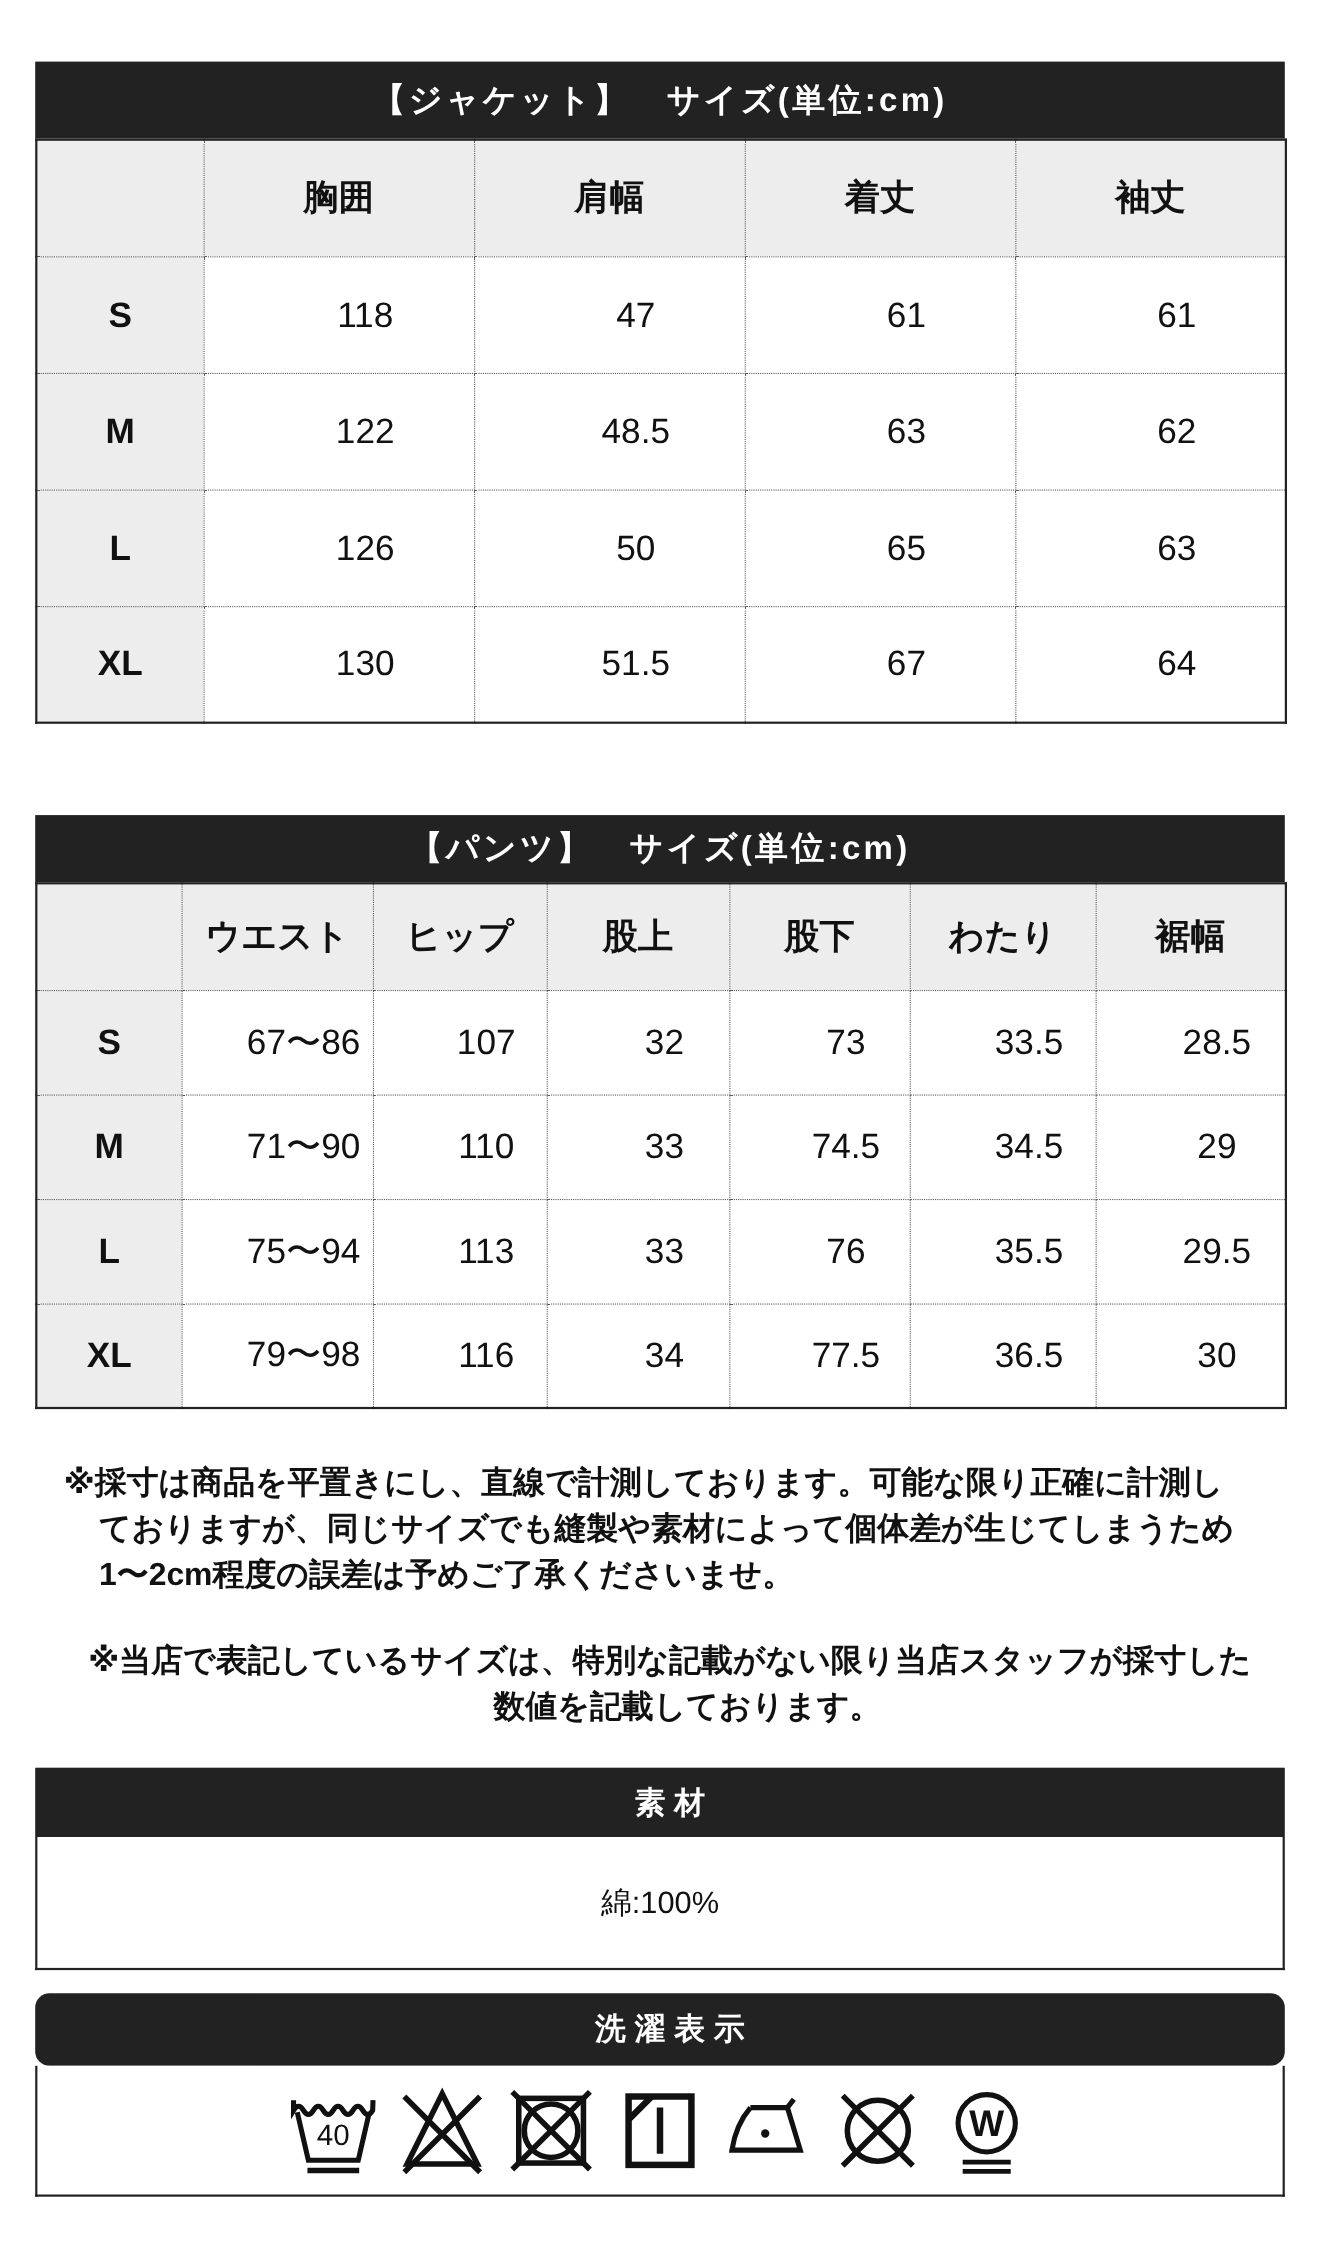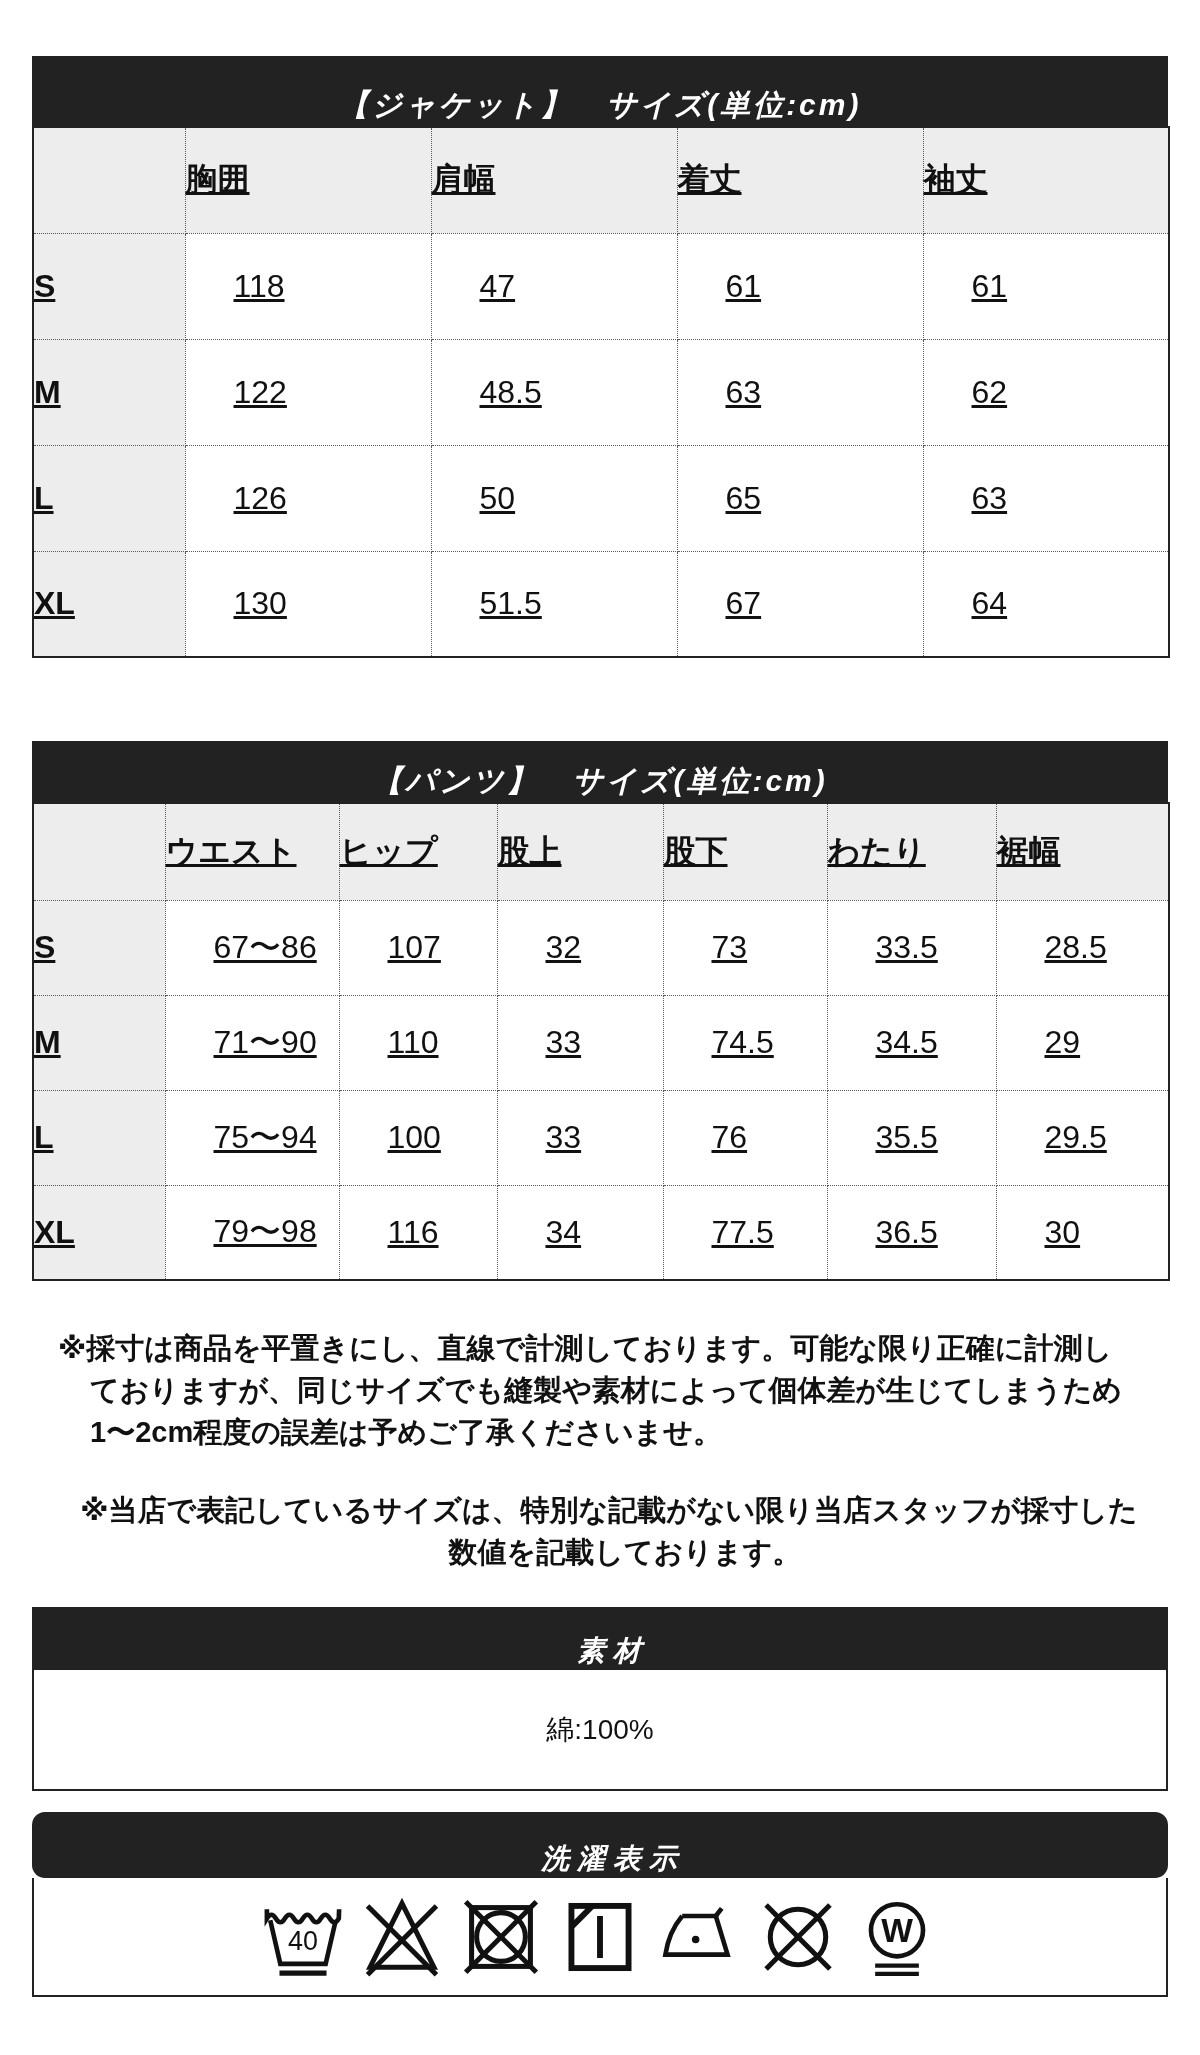--- a/index.html
+++ b/index.html
@@ -8,36 +8,36 @@
   }
   html,body{margin:0;padding:0;background:#fff;}
   .page{
     position:relative; width:1200px; height:2055px; background:var(--page-bg);
     font-family:"Liberation Sans","DejaVu Sans",sans-serif; color:var(--text);
     overflow:hidden;
   }
   .sheet{width:1136px; margin-left:32px;}
   .bar{
     background:var(--bar-bg); color:var(--bar-text);
-    display:flex; align-items:flex-end; justify-content:center;
-    font-weight:bold; font-size:30px; letter-spacing:3px;font-style:italic;
+    display:flex; align-items:center; justify-content:center;
+    font-weight:bold; font-size:30px; letter-spacing:3px;
   }
   .bar.small{font-size:28px; letter-spacing:8px;}
   .jacket-section{margin-top:56px;}
   .jacket-section .bar{height:70px;}
   .pants-section{margin-top:83px;}
   .pants-section .bar{height:61px;}
   table.size-table{
     width:1136px; table-layout:fixed; border-collapse:collapse;
     border:2px solid var(--border-dark);
     font-size:32px;
   }
   table.size-table th, table.size-table td{
     border:1px dotted var(--border-dotted);
-    text-align:left; vertical-align:middle; padding:0;text-decoration:underline;
+    text-align:center; vertical-align:middle; padding:0;
   }
   table.size-table thead th{
     background:var(--cell-gray); font-weight:bold;
   }
   table.size-table tbody th{
     background:var(--cell-gray); font-weight:bold;
   }
   table.size-table tbody td{background:#ffffff; font-weight:normal;padding-left:48px;}
   .jacket-section thead tr{height:106px;}
   .jacket-section tbody tr{height:106px;}
@@ -160,21 +160,21 @@
           <td>71〜90</td>
           <td>110</td>
           <td>33</td>
           <td>74.5</td>
           <td>34.5</td>
           <td>29</td>
         </tr>
         <tr>
           <th>L</th>
           <td>75〜94</td>
-          <td>100</td>
+          <td>113</td>
           <td>33</td>
           <td>76</td>
           <td>35.5</td>
           <td>29.5</td>
         </tr>
         <tr>
           <th>XL</th>
           <td>79〜98</td>
           <td>116</td>
           <td>34</td>

